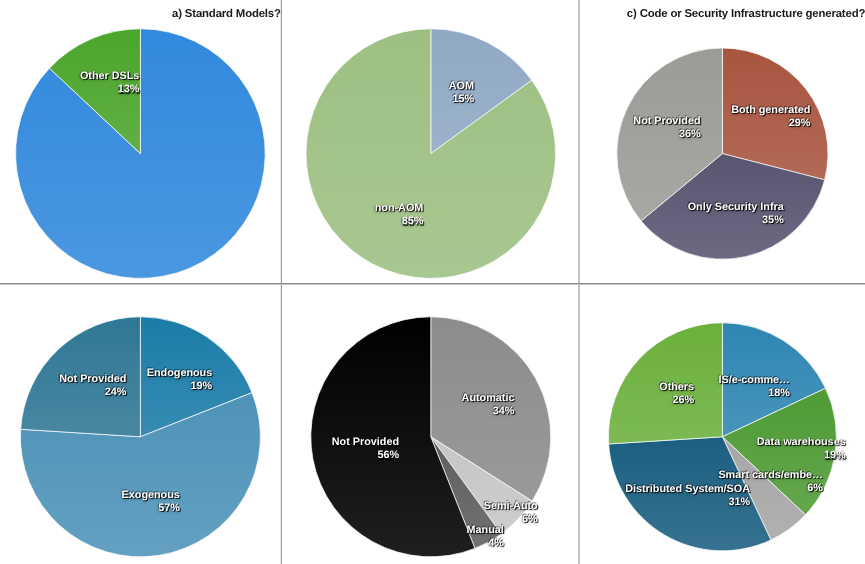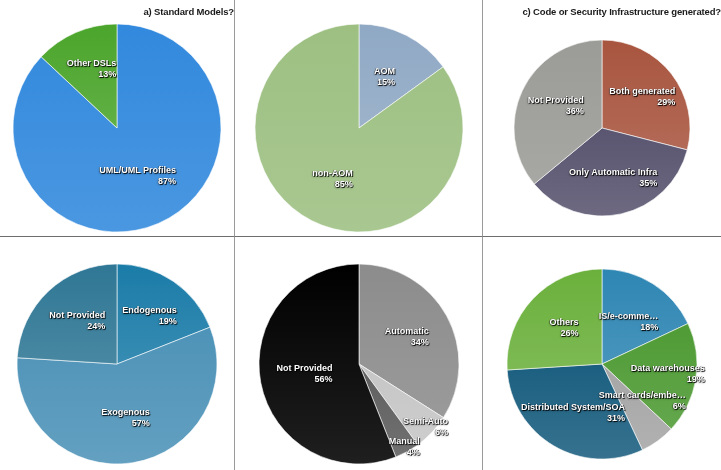--- a/index.html
+++ b/index.html
@@ -33,21 +33,20 @@
                 <stop offset="100%" stop-color="#3289dd" stop-opacity="0.88"></stop>
               </linearGradient>
               <linearGradient id="g0_1" x1="0" y1="0" x2="0" y2="1">
                 <stop offset="0%" stop-color="#4ba52b" stop-opacity="1"></stop>
                 <stop offset="100%" stop-color="#4ba52b" stop-opacity="0.88"></stop>
               </linearGradient>
             </defs>
             <path d="M 106 106 L 106.00 2.00 A 104 104 0 1 1 30.19 34.81 Z" fill="url(#g0_0)" stroke="#ffffff" stroke-width="0.6"></path>
             <path d="M 106 106 L 30.19 34.81 A 104 104 0 0 1 106.00 2.00 Z" fill="url(#g0_1)" stroke="#ffffff" stroke-width="0.6"></path>
           </svg>
-          <div class="lbl" style="left: 126.7px; top: 153.7px;"><span>UML/UML Profiles</span><span class="v">87%</span></div>
           <div class="lbl" style="left: 80.4px; top: 46.8px;"><span>Other DSLs</span><span class="v">13%</span></div>
         </div>
     </div>
   </div>
 
   <div class="panel b-right b-bottom">
     <div class="pie-wrap">
       <div class="pie-holder" id="holder-1" style="width: 212px; height: 212px;">
           <svg width="212" height="212" viewBox="0 0 212 212">
             <defs>
@@ -86,21 +85,21 @@
               <linearGradient id="g2_2" x1="0" y1="0" x2="0" y2="1">
                 <stop offset="0%" stop-color="#9b9b97" stop-opacity="1"></stop>
                 <stop offset="100%" stop-color="#9b9b97" stop-opacity="0.88"></stop>
               </linearGradient>
             </defs>
             <path d="M 90 90 L 90.00 2.00 A 88 88 0 0 1 175.24 111.88 Z" fill="url(#g2_0)" stroke="#ffffff" stroke-width="0.6"></path>
             <path d="M 90 90 L 175.24 111.88 A 88 88 0 0 1 22.19 146.09 Z" fill="url(#g2_1)" stroke="#ffffff" stroke-width="0.6"></path>
             <path d="M 90 90 L 22.19 146.09 A 88 88 0 0 1 90.00 2.00 Z" fill="url(#g2_2)" stroke="#ffffff" stroke-width="0.6"></path>
           </svg>
           <div class="lbl" style="left: 130.3px; top: 58.7px;"><span>Both generated</span><span class="v">29%</span></div>
-          <div class="lbl" style="left: 101.1px; top: 139.8px;"><span>Only Automatic Infra</span><span class="v">35%</span></div>
+          <div class="lbl" style="left: 101.1px; top: 139.8px;"><span>Only Security Infra</span><span class="v">35%</span></div>
           <div class="lbl" style="left: 43.8px; top: 68.3px;"><span>Not Provided</span><span class="v">36%</span></div>
         </div>
     </div>
   </div>
 
   <div class="panel b-right">
     <div class="pie-wrap">
       <div class="pie-holder" id="holder-3" style="width: 204px; height: 204px;">
           <svg width="204" height="204" viewBox="0 0 204 204">
             <defs>

